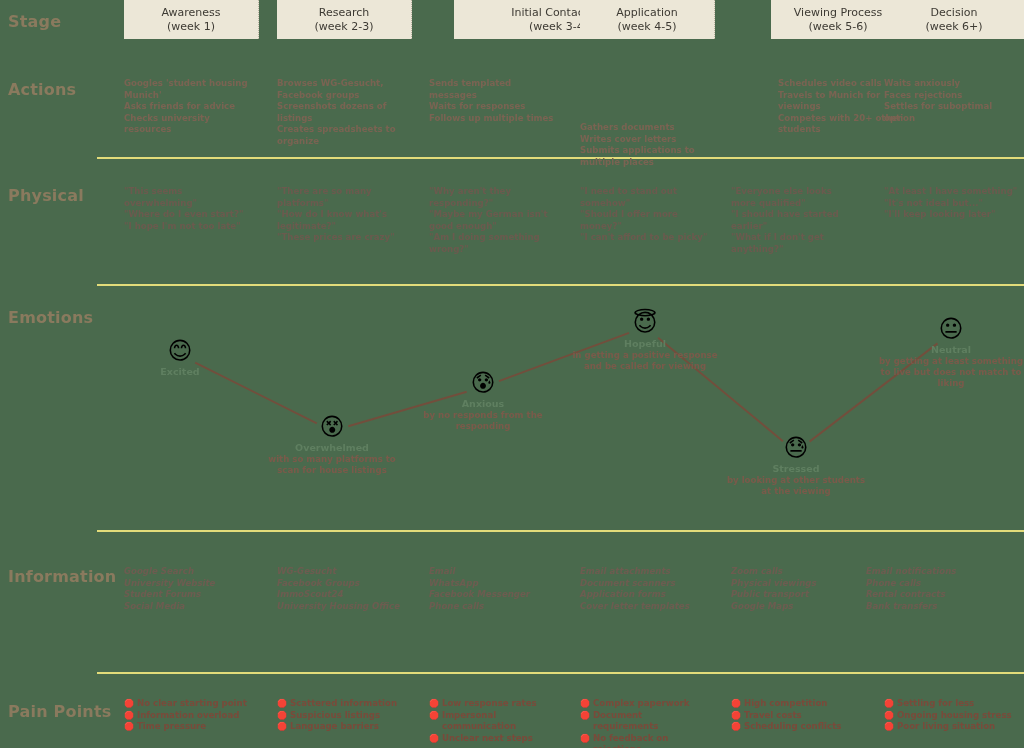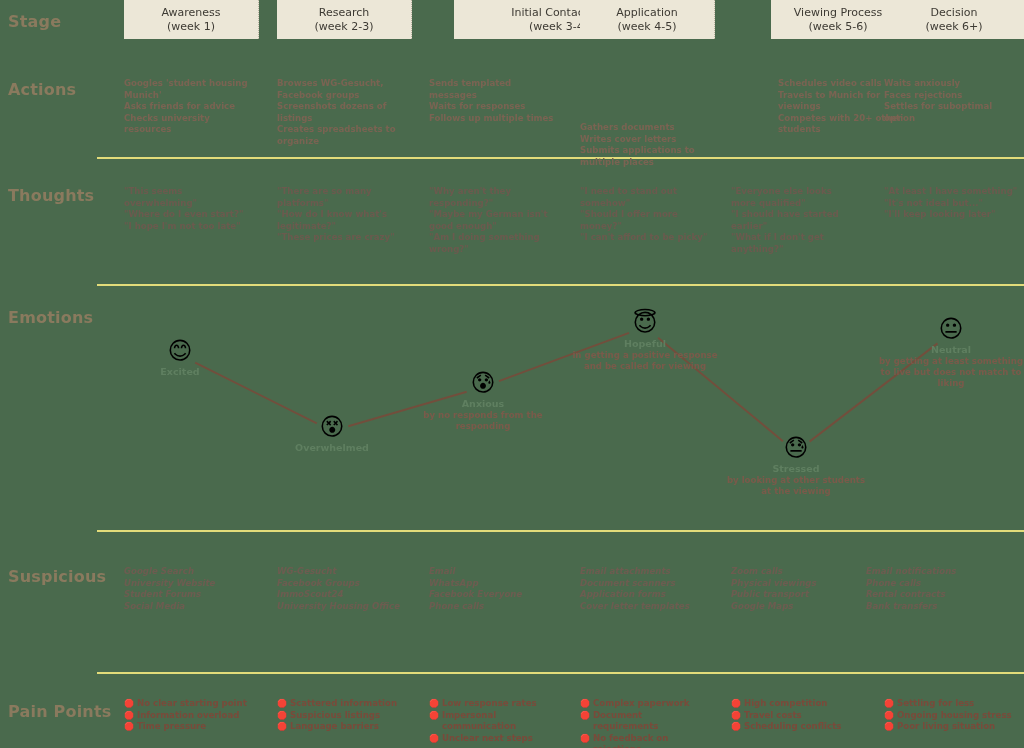--- a/index.html
+++ b/index.html
@@ -118,23 +118,23 @@
     padding: 0 6px;
   }
 </style>
 </head>
 <body>
 
 <div class="canvas">
 
   <div class="row-label" style="top:12px">Stage</div>
   <div class="row-label" style="top:80px">Actions</div>
-  <div class="row-label" style="top:186px">Thoughts</div>
+  <div class="row-label" style="top:186px">Physical</div>
   <div class="row-label" style="top:308px">Emotions</div>
-  <div class="row-label" style="top:567px">Suspicious</div>
+  <div class="row-label" style="top:567px">Information</div>
   <div class="row-label" style="top:702px">Pain Points</div>
 
   <div class="divider" style="top:157px"></div>
   <div class="divider" style="top:284px"></div>
   <div class="divider" style="top:530px"></div>
   <div class="divider" style="top:672px"></div>
 
   <div id="stage-row">
       <div class="stage-box" style="left: 124px; width: 134px;">
         <span class="s-name">Awareness</span>
@@ -236,20 +236,21 @@
       <line x1="809.4843040132454" y1="441.64753433821807" x2="937.5156959867546" y2="343.35246566178193" stroke="#7a4a3a" stroke-width="2" opacity="0.85"></line>
     </svg>
   <div id="emotions-row">
       <div class="emo-node" style="left: 180px; top: 338px; position: absolute;">
         <span class="emo-face">😊</span>
         <div class="emo-title">Excited</div>
       </div>
       <div class="emo-node" style="left: 332px; top: 414px; position: absolute;">
         <span class="emo-face">😵</span>
         <div class="emo-title">Overwhelmed</div>
+        <div class="emo-desc">with so many platforms to scan for house listings</div>
       </div>
       <div class="emo-node" style="left: 483px; top: 370px; position: absolute;">
         <span class="emo-face">😰</span>
         <div class="emo-title">Anxious</div>
         <div class="emo-desc">by no responds from the responding</div>
       </div>
       <div class="emo-node" style="left: 645px; top: 310px; position: absolute;">
         <span class="emo-face">😇</span>
         <div class="emo-title">Hopeful</div>
         <div class="emo-desc">in getting a positive response and be called for viewing</div>
@@ -275,21 +276,21 @@
       </div>
       <div class="cell touch" style="left: 277px; top: 566px; width: 128px;">
         <div>WG-Gesucht</div>
         <div>Facebook Groups</div>
         <div>ImmoScout24</div>
         <div>University Housing Office</div>
       </div>
       <div class="cell touch" style="left: 429px; top: 566px; width: 128px;">
         <div>Email</div>
         <div>WhatsApp</div>
-        <div>Facebook Everyone</div>
+        <div>Facebook Messenger</div>
         <div>Phone calls</div>
       </div>
       <div class="cell touch" style="left: 580px; top: 566px; width: 128px;">
         <div>Email attachments</div>
         <div>Document scanners</div>
         <div>Application forms</div>
         <div>Cover letter templates</div>
       </div>
       <div class="cell touch" style="left: 731px; top: 566px; width: 128px;">
         <div>Zoom calls</div>

